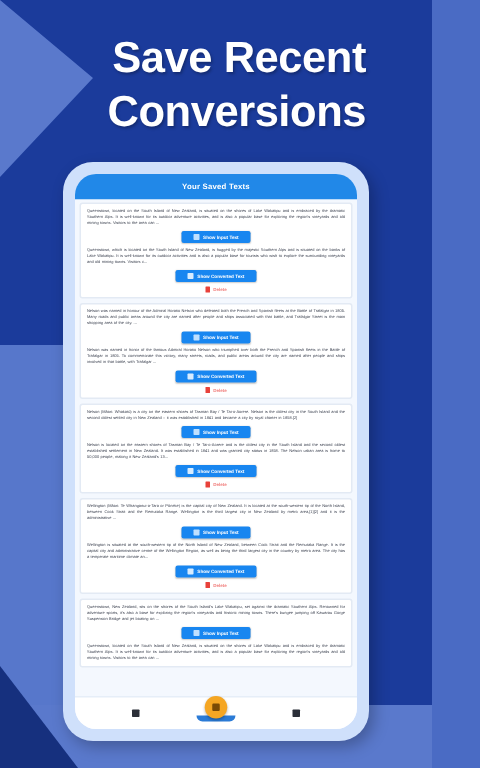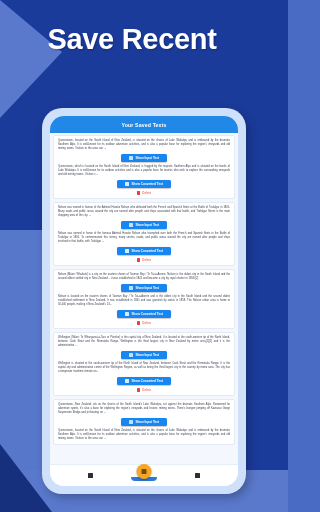--- a/index.html
+++ b/index.html
@@ -31,22 +31,22 @@
     clip-path: polygon(0 78px, 62px 12px, 62px 430px, 0 430px);
   }
   .bg-navy-bottom {
     position: absolute; left: 0; bottom: 0; width: 120px; height: 110px;
     background: #16307e;
     clip-path: polygon(0 42px, 52px 110px, 0 110px);
   }
 
   
   .headline {
-    position: absolute; left: 10px; top: 22px; width: 244px;
-    text-align: center;
+    position: absolute; left: 0; top: 22px; width: 244px;
+    text-align: right;
     color: #ffffff;
     font-size: 29px;
     font-weight: bold;
     line-height: 1.24;
     letter-spacing: -0.3px;
     text-shadow: 1px 1px 2px rgba(0,0,0,0.28);
     z-index: 5;
   }
 
   
@@ -202,20 +202,21 @@
 <body>
 
 <div class="bg-base"></div>
 <div class="bg-navy-right"></div>
 <div class="bg-wedge-left"></div>
 <div class="bg-navy-top"></div>
 <div class="bg-navy-bottom"></div>
 
 <div class="headline">
   <div>Save Recent</div>
+  <div>Conversions</div>
 </div>
 
 <div class="phone">
   <div class="phone-screen">
 
     <div class="appbar">
       <span>Your Saved Texts</span>
     </div>
 
     <div class="scroll-area">

